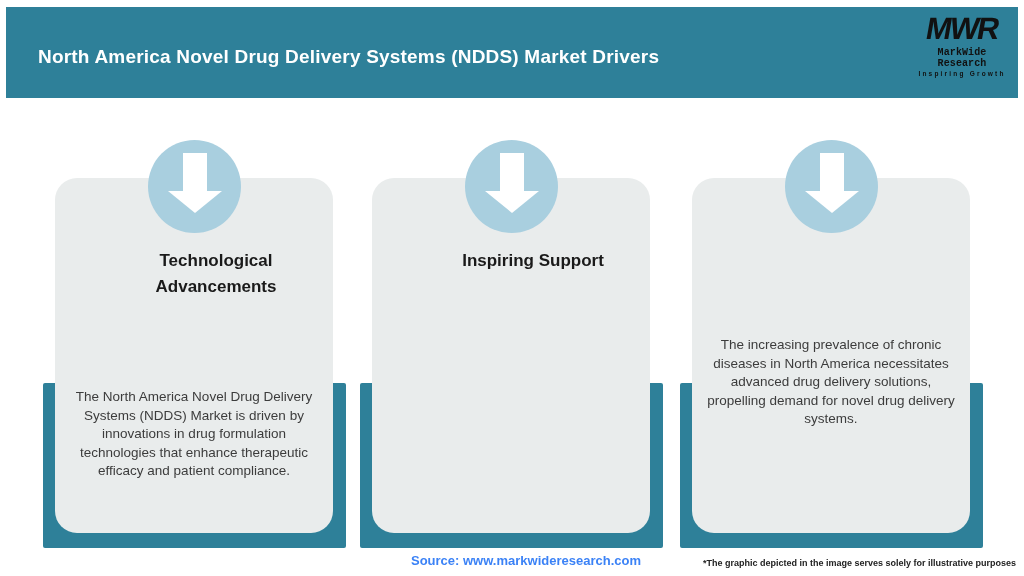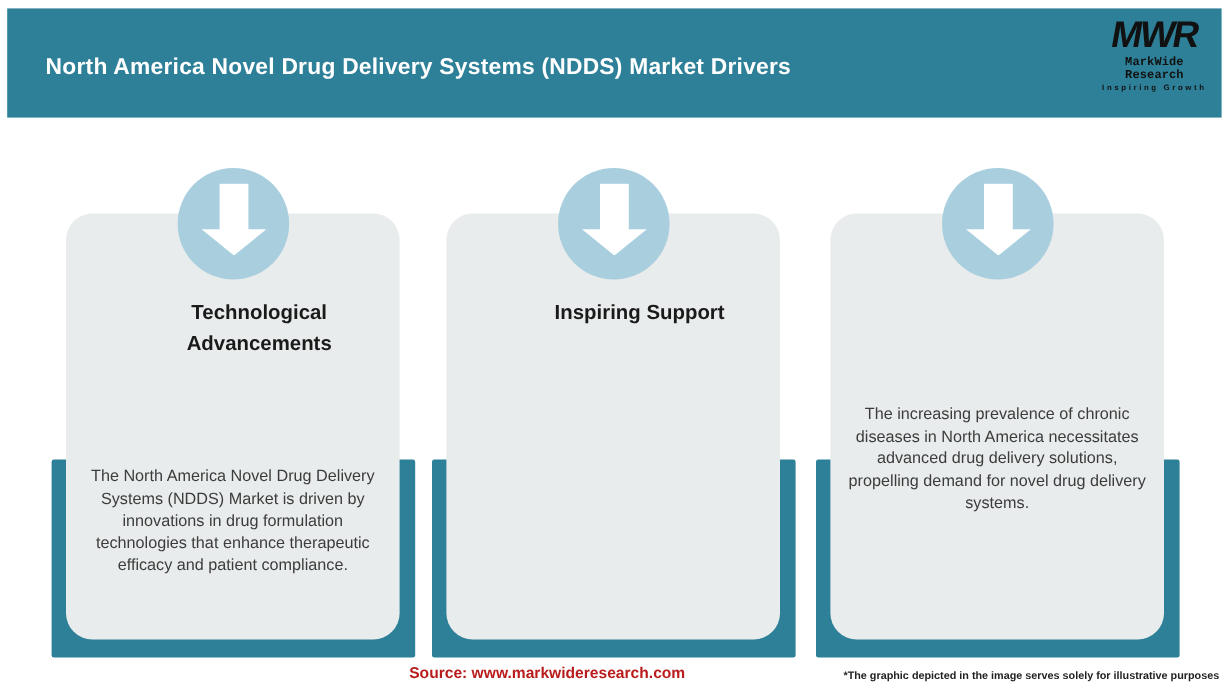--- a/index.html
+++ b/index.html
@@ -110,24 +110,24 @@
     line-height: 18.5px;
     color: #3c3c3c;
     text-align: center;
   }
 
   
   .source-text {
     position: absolute;
     left: 341px; top: 553px;
     width: 300px;
-    text-align: left;
+    text-align: right;
     font-size: 13px;
     font-weight: bold;
-    color: #b91c1c;
+    color: #3b82f6;
   }
   .disclaimer-text {
     position: absolute;
     right: 8px; top: 558px;
     font-size: 9px;
     font-weight: 600;
     color: #222222;
   }
 </style>
 </head>

